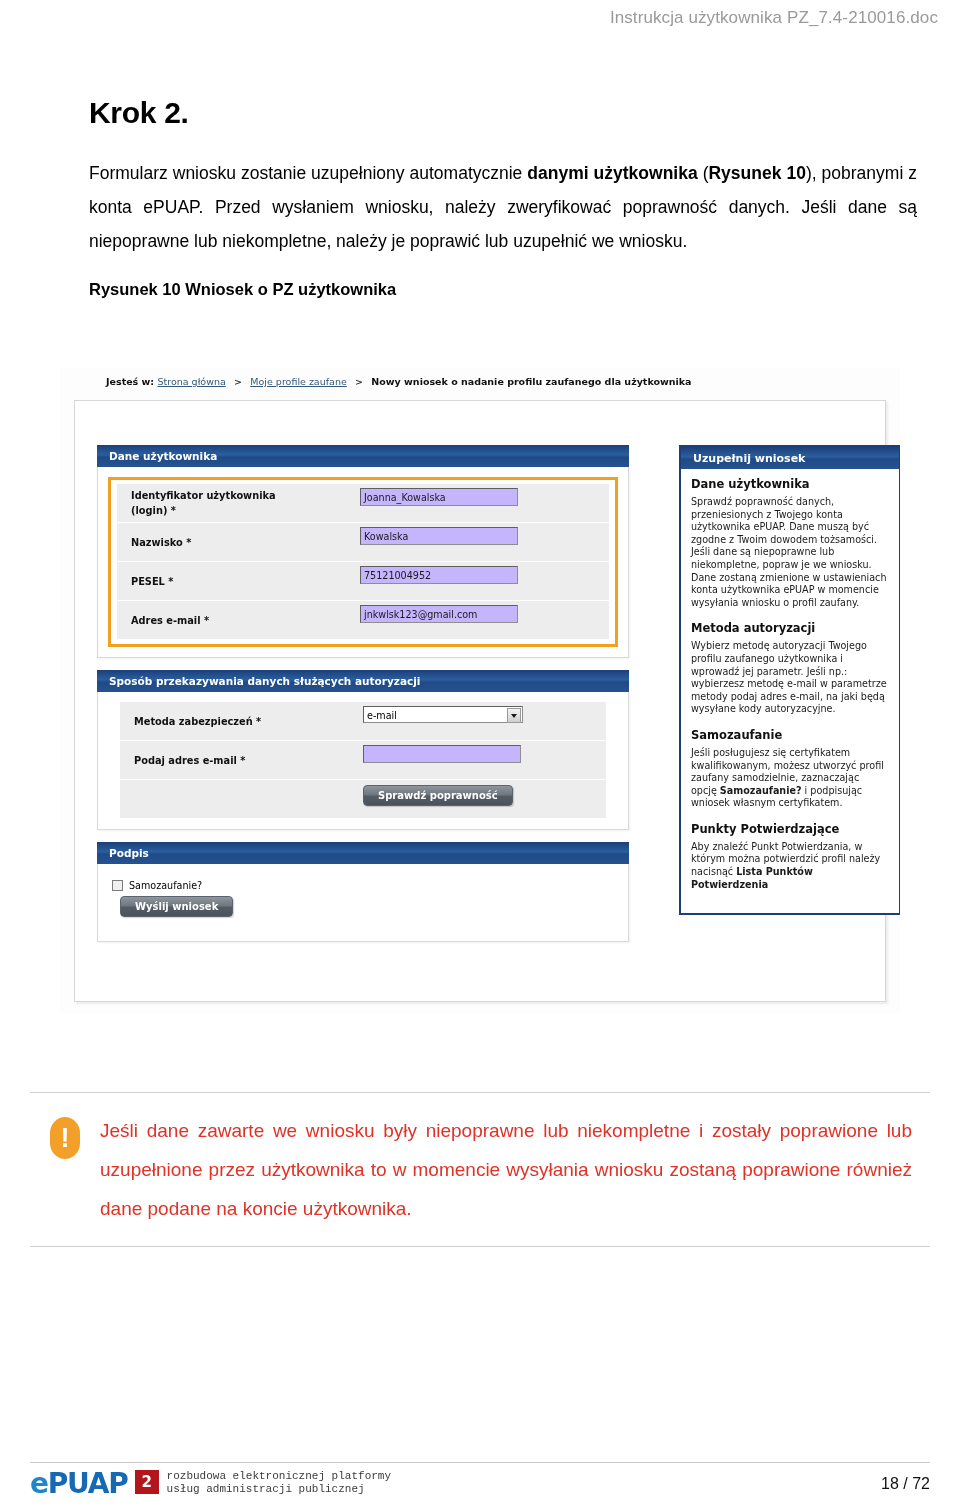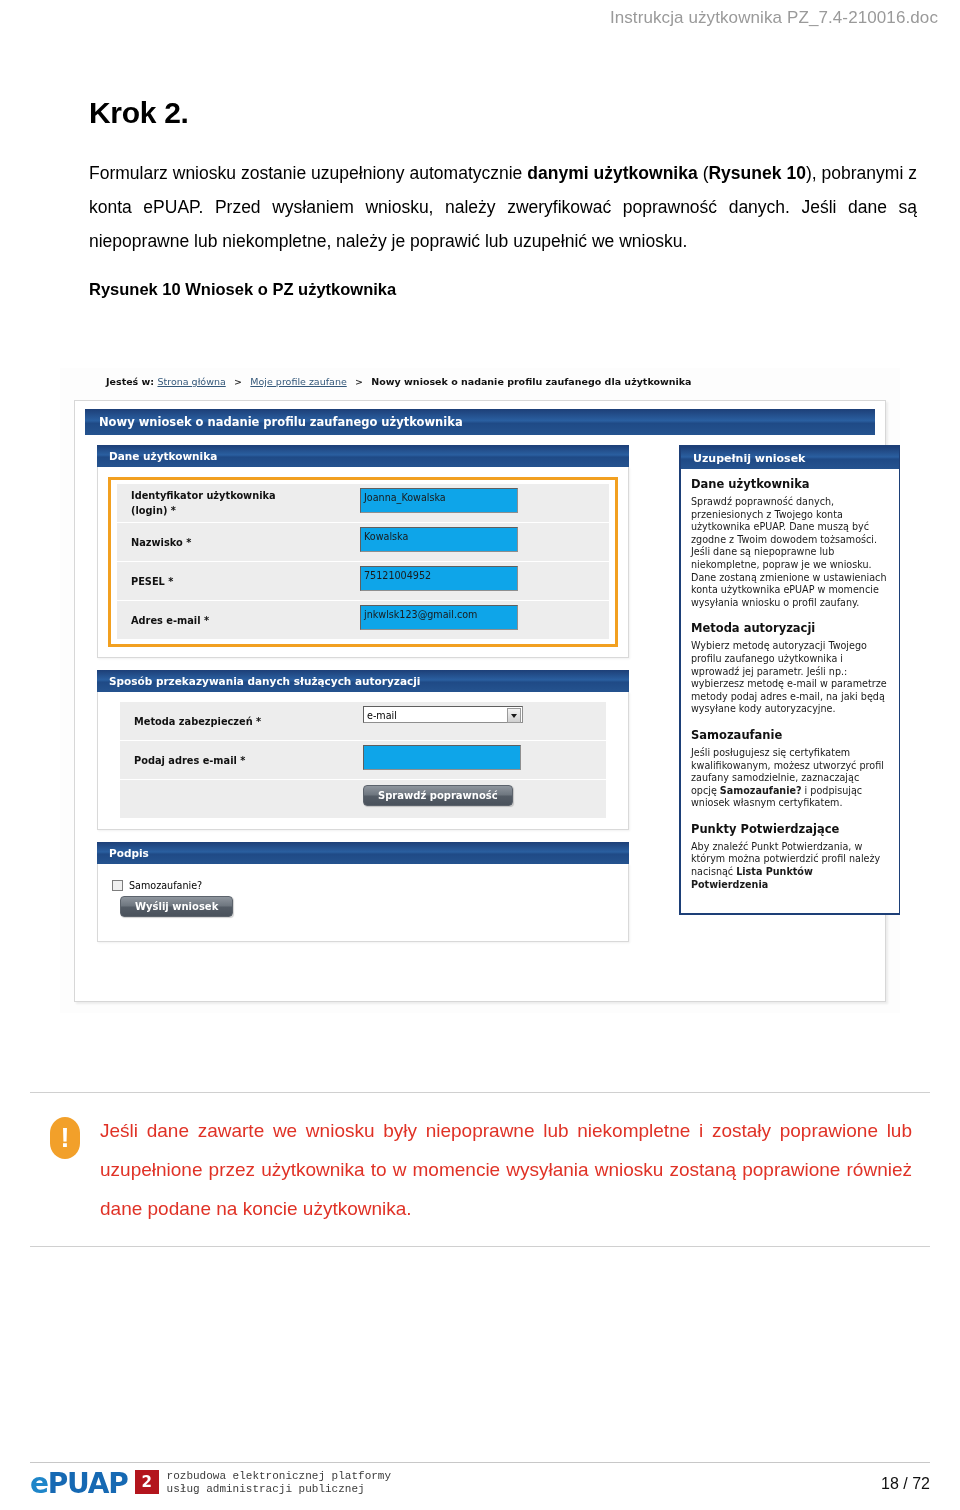--- a/index.html
+++ b/index.html
@@ -165,25 +165,25 @@
     font-weight: bold;
     color: #111;
     padding-left: 14px;
     line-height: 15px;
     box-sizing: border-box;
     align-self: center;
   }
   .fctrl { flex: 1; padding-right: 10px; }
   .txtbox {
     width: 158px;
-    height: 25px;
+    height: 18px;
     border: 1px solid #8e8e8e;
     border-top-color: #5f5f5f;
     border-left-color: #5f5f5f;
-    background: #0ea5e9;
+    background: #c4b5fd;
     font-size: 9.6px;
     color: #1a1a1a;
     line-height: 17px;
     padding: 0 3px;
     box-sizing: border-box;
     overflow: hidden;
     white-space: nowrap;
   }
   .txtbox.empty { color: transparent; }
   .selbox {
@@ -384,21 +384,20 @@
     <div class="breadcrumb">
       <span class="bc-lead">Jesteś w:</span>
       <span class="bc-link">Strona główna</span>
       <span class="bc-sep">&gt;</span>
       <span class="bc-link">Moje profile zaufane</span>
       <span class="bc-sep">&gt;</span>
       <span class="bc-current">Nowy wniosek o nadanie profilu zaufanego dla użytkownika</span>
     </div>
 
     <div class="portlet">
-      <div class="bar bar-main">Nowy wniosek o nadanie profilu zaufanego użytkownika</div>
 
       <div class="col-left">
 
         <div class="section">
           <div class="bar section-bar">Dane użytkownika</div>
           <div class="section-body">
             <div class="hl-box">
 
               <div class="frow">
                 <div class="flabel">Identyfikator użytkownika (login) *</div>

